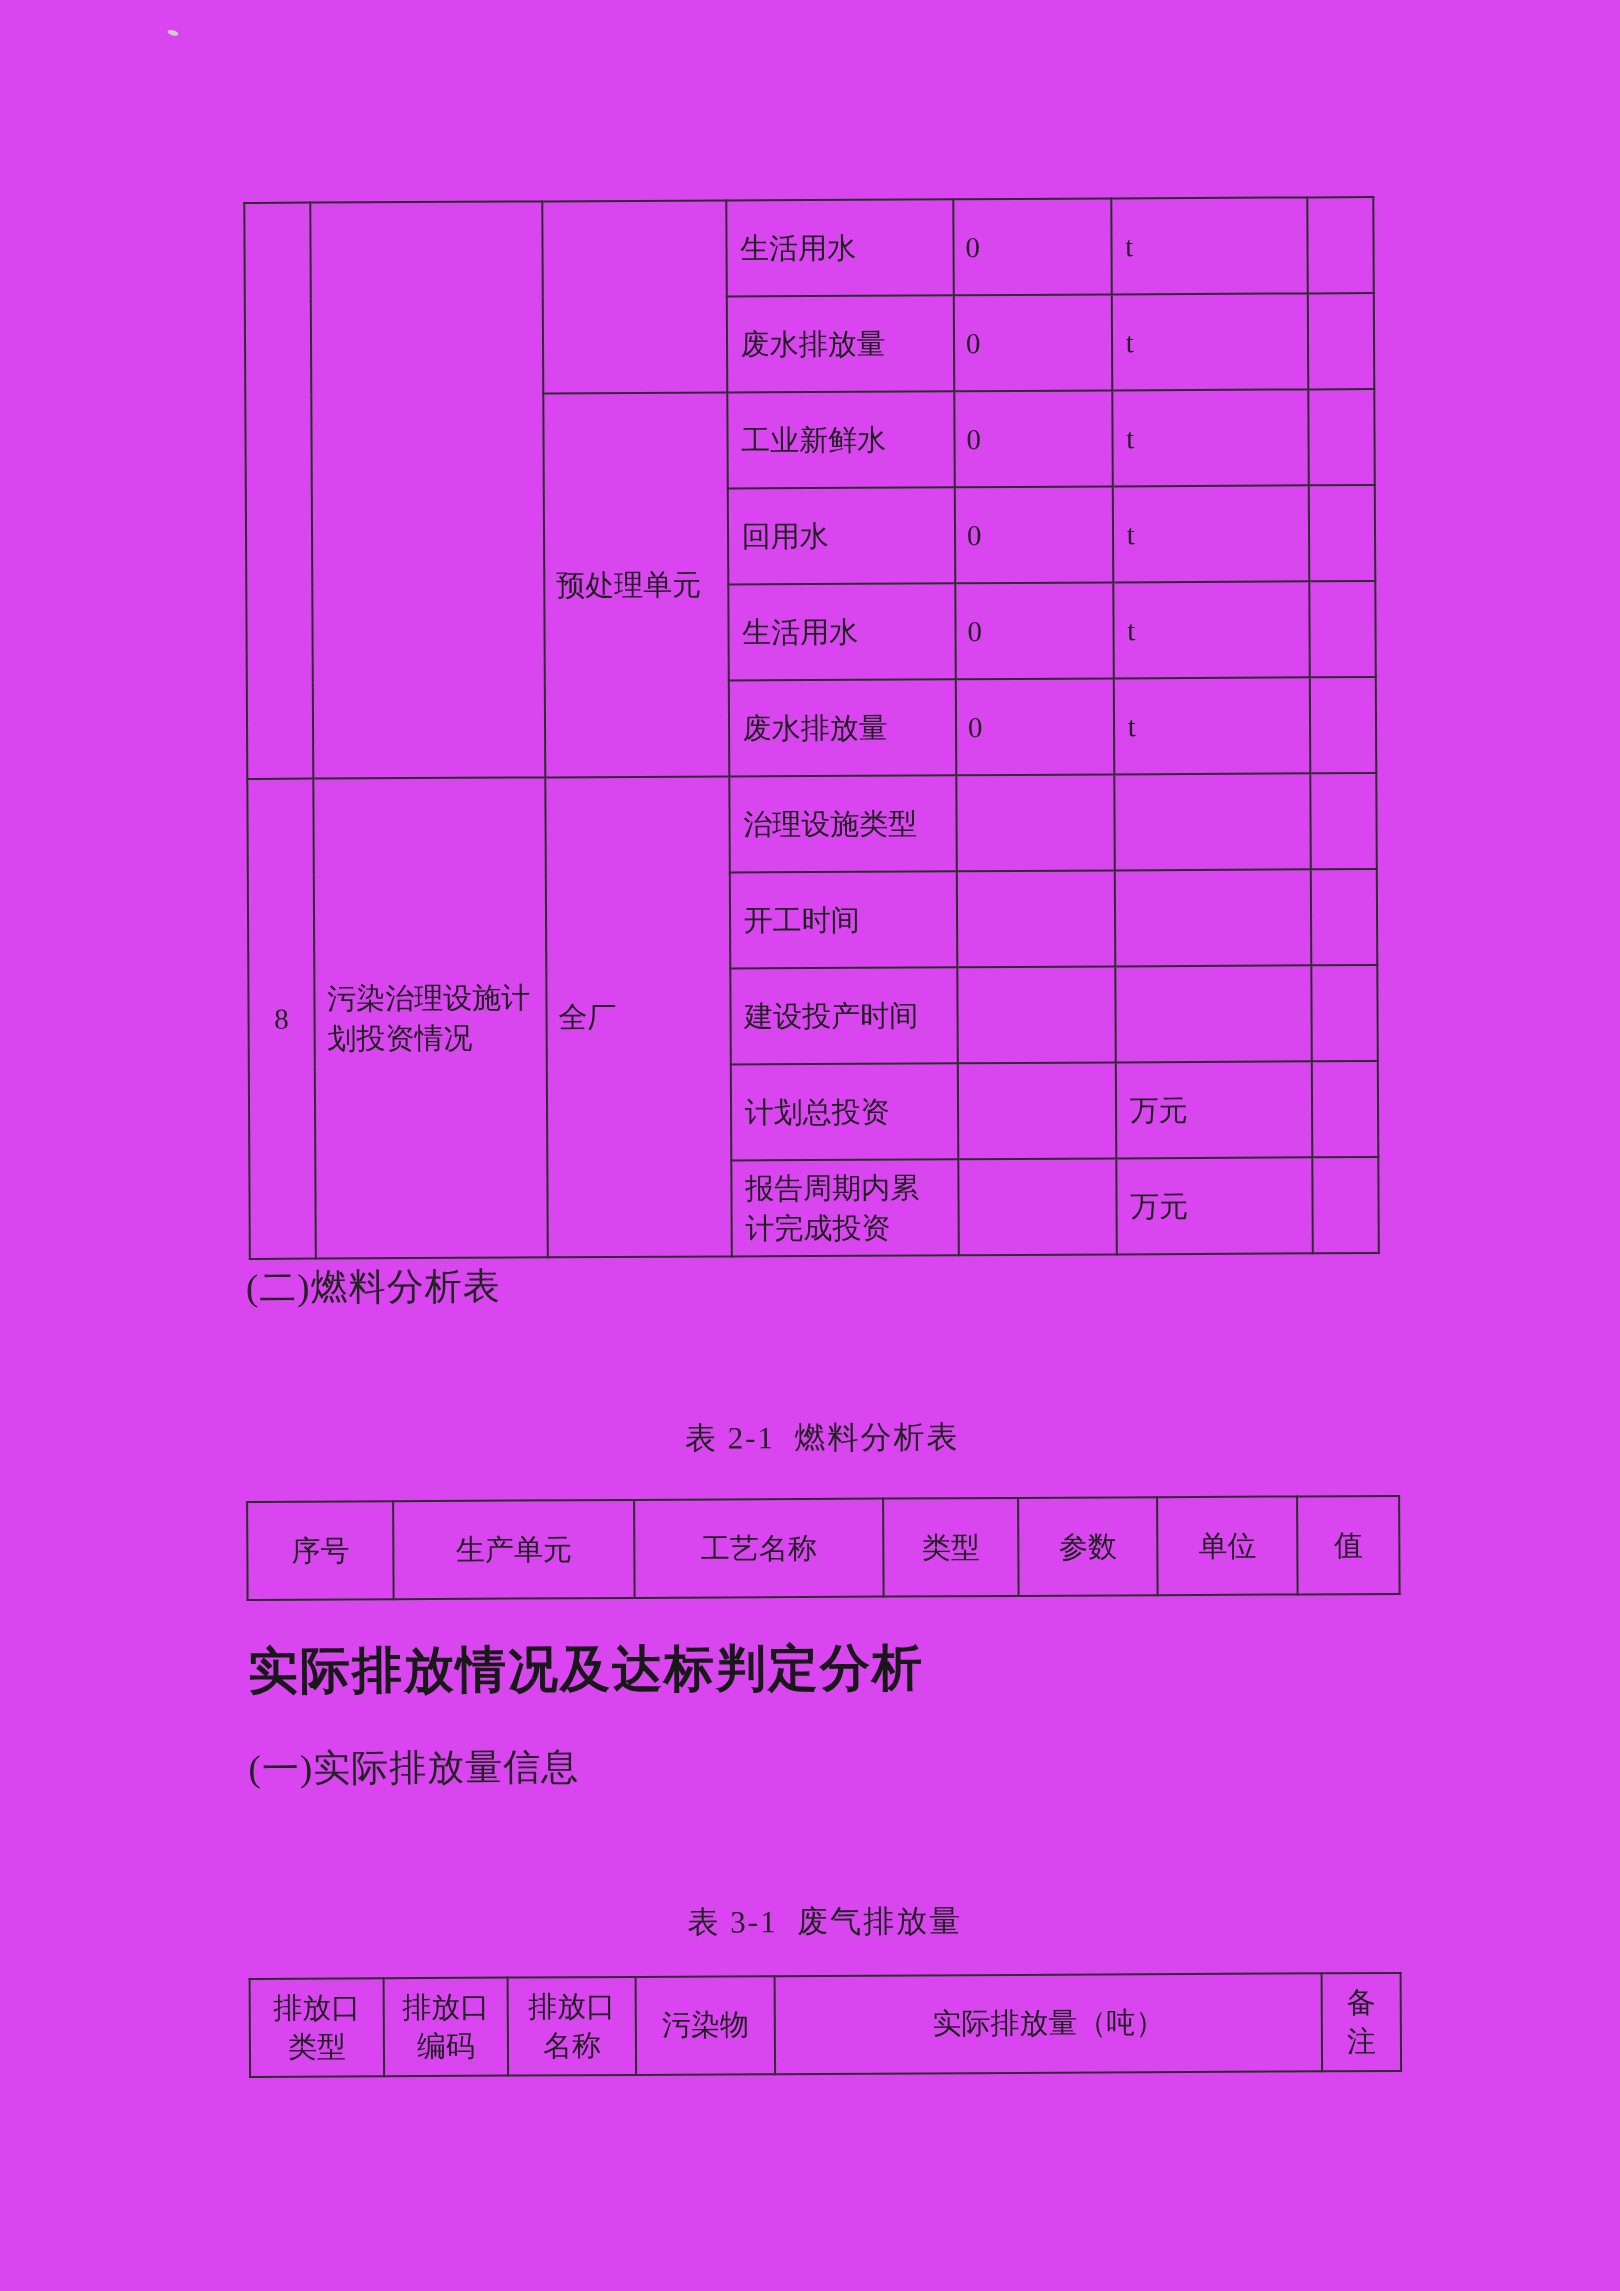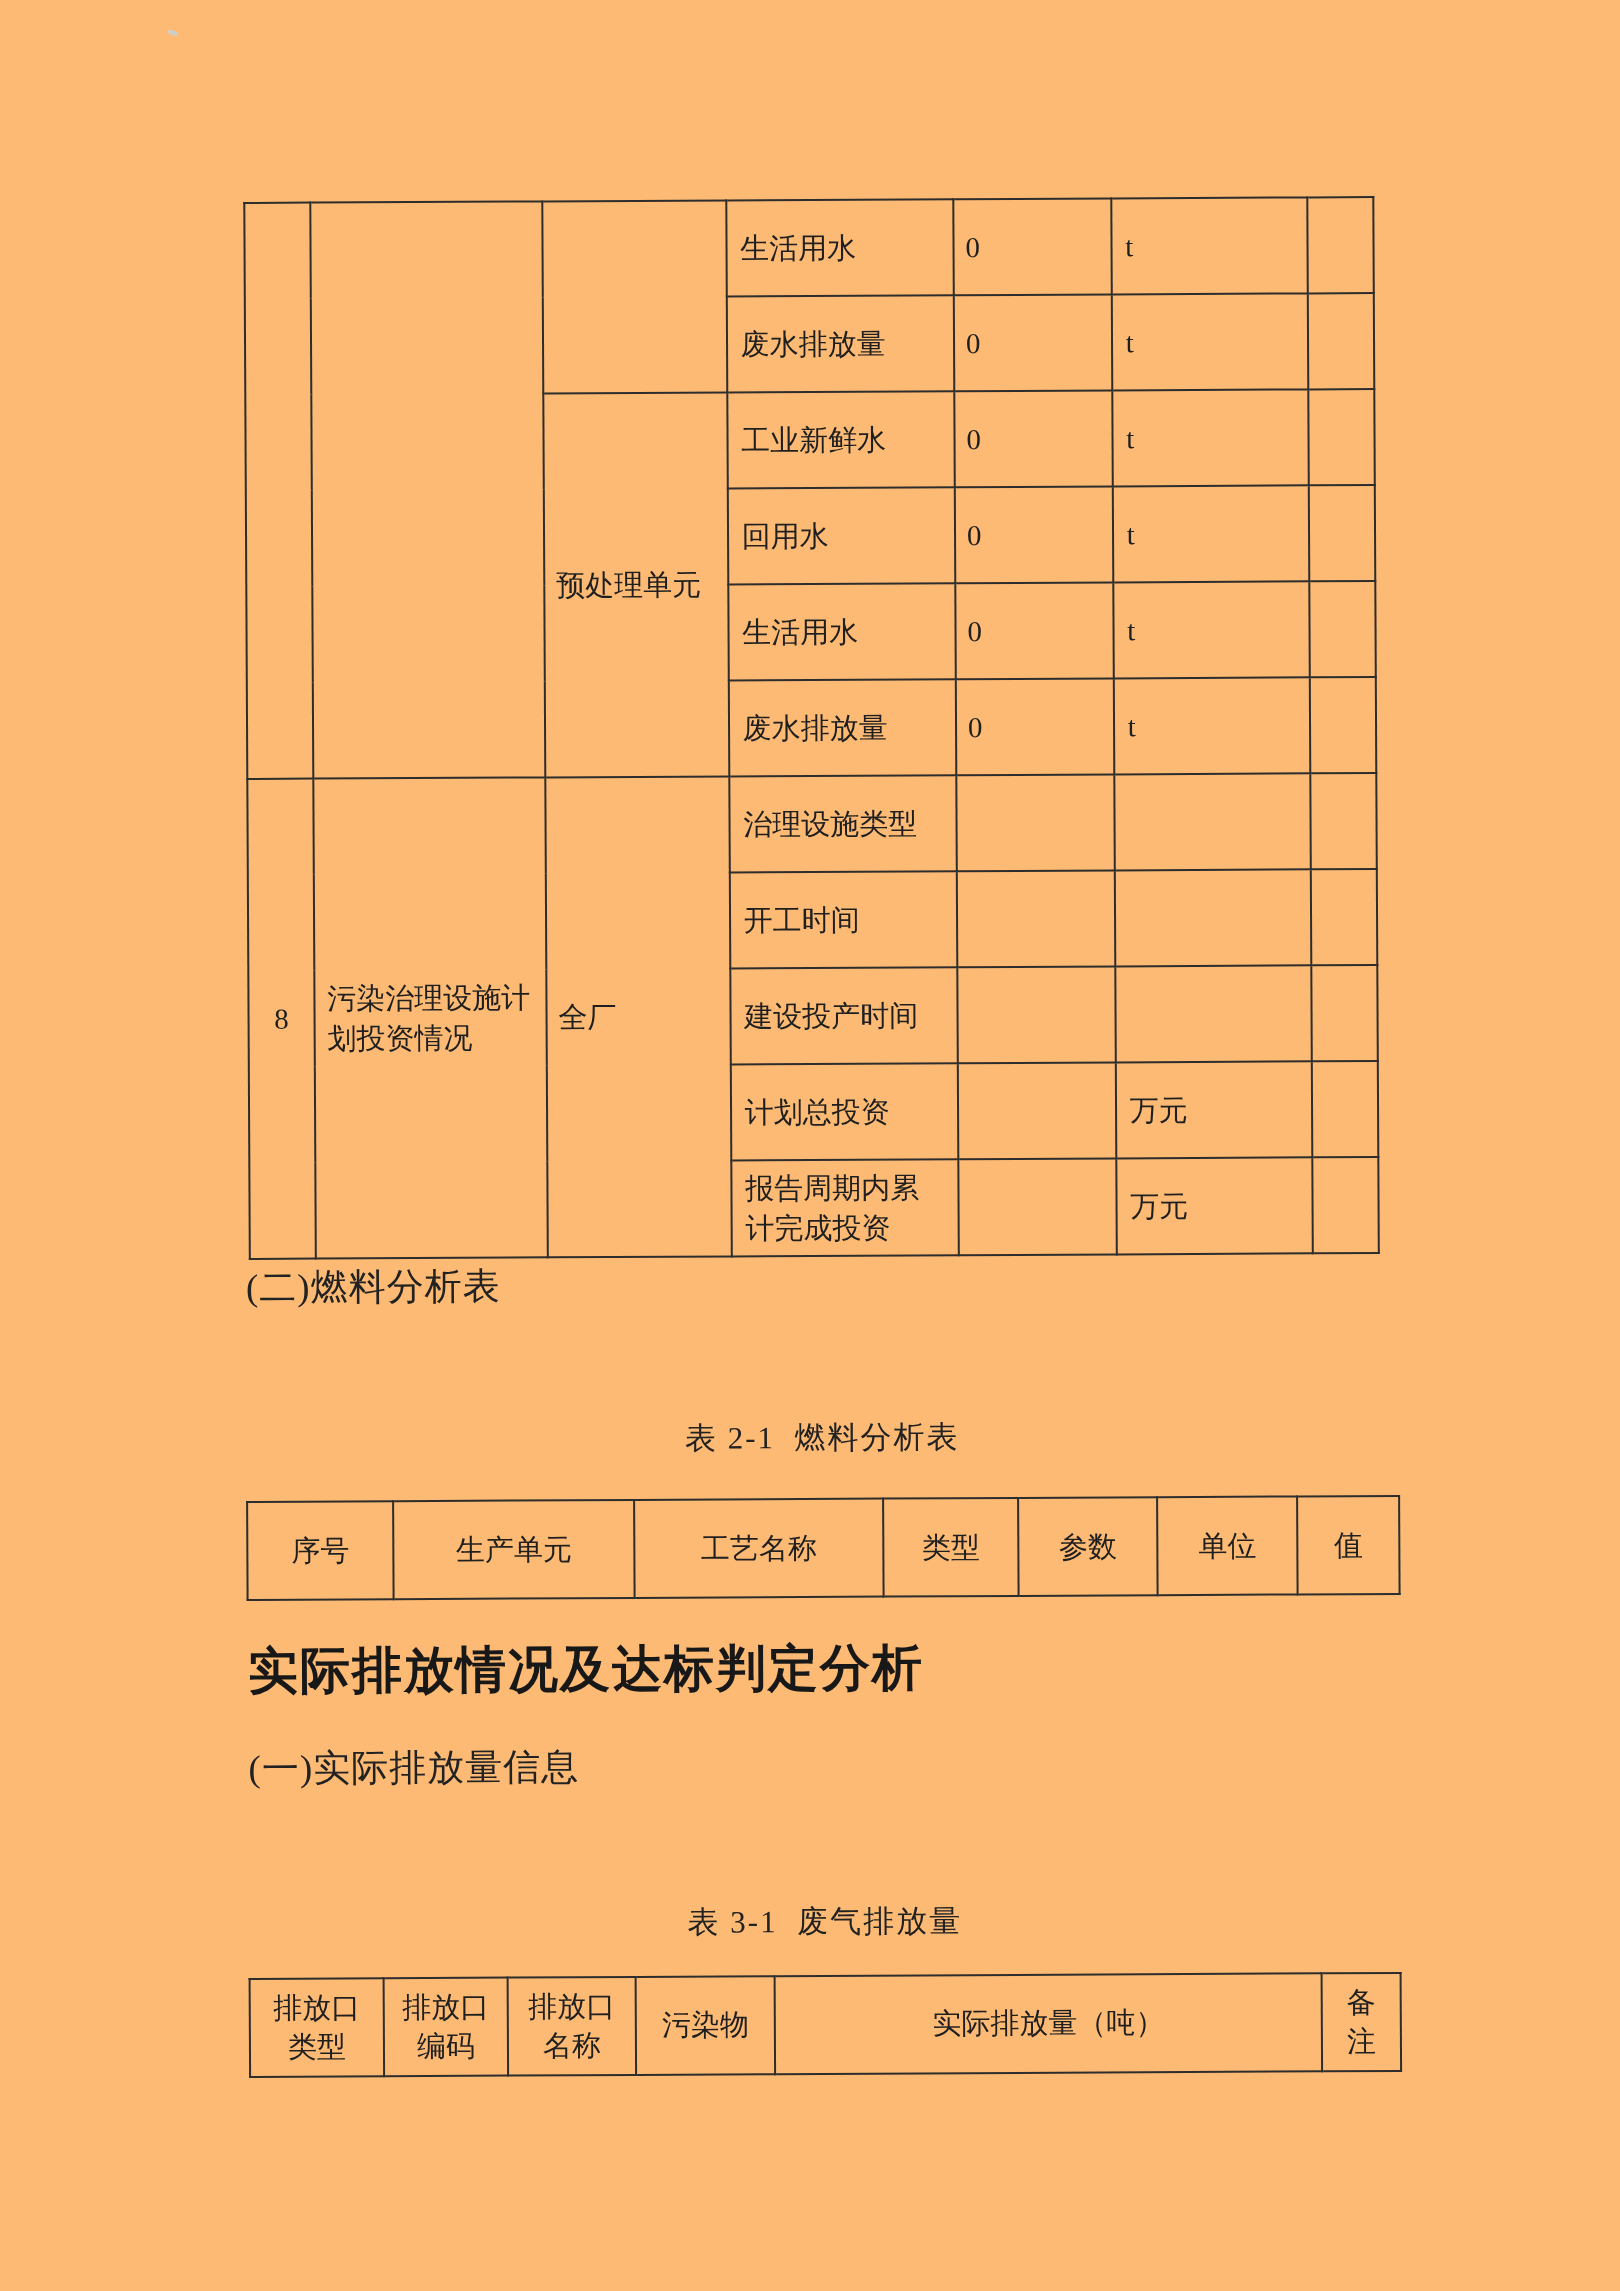--- a/index.html
+++ b/index.html
@@ -1,21 +1,21 @@
 <!DOCTYPE html>
 <html><head>
 <meta charset="utf-8">
 <style>
   * { box-sizing: border-box; margin: 0; padding: 0; }
   html, body { background: #e8e8e6; }
   .page {
     position: relative;
     width: 1620px;
     height: 2292px;
-    background: #fdba74;
+    background: #d946ef;
     overflow: hidden;
     font-family: "Liberation Serif", "DejaVu Serif", serif;
     color: #1f1f1f;
     padding-left: 31px;
   }
   .scan {
     position: absolute;
     left: 0; top: 0; width: 100%; height: 100%;
     transform: rotate(-0.3deg);
     transform-origin: 50% 48%;

